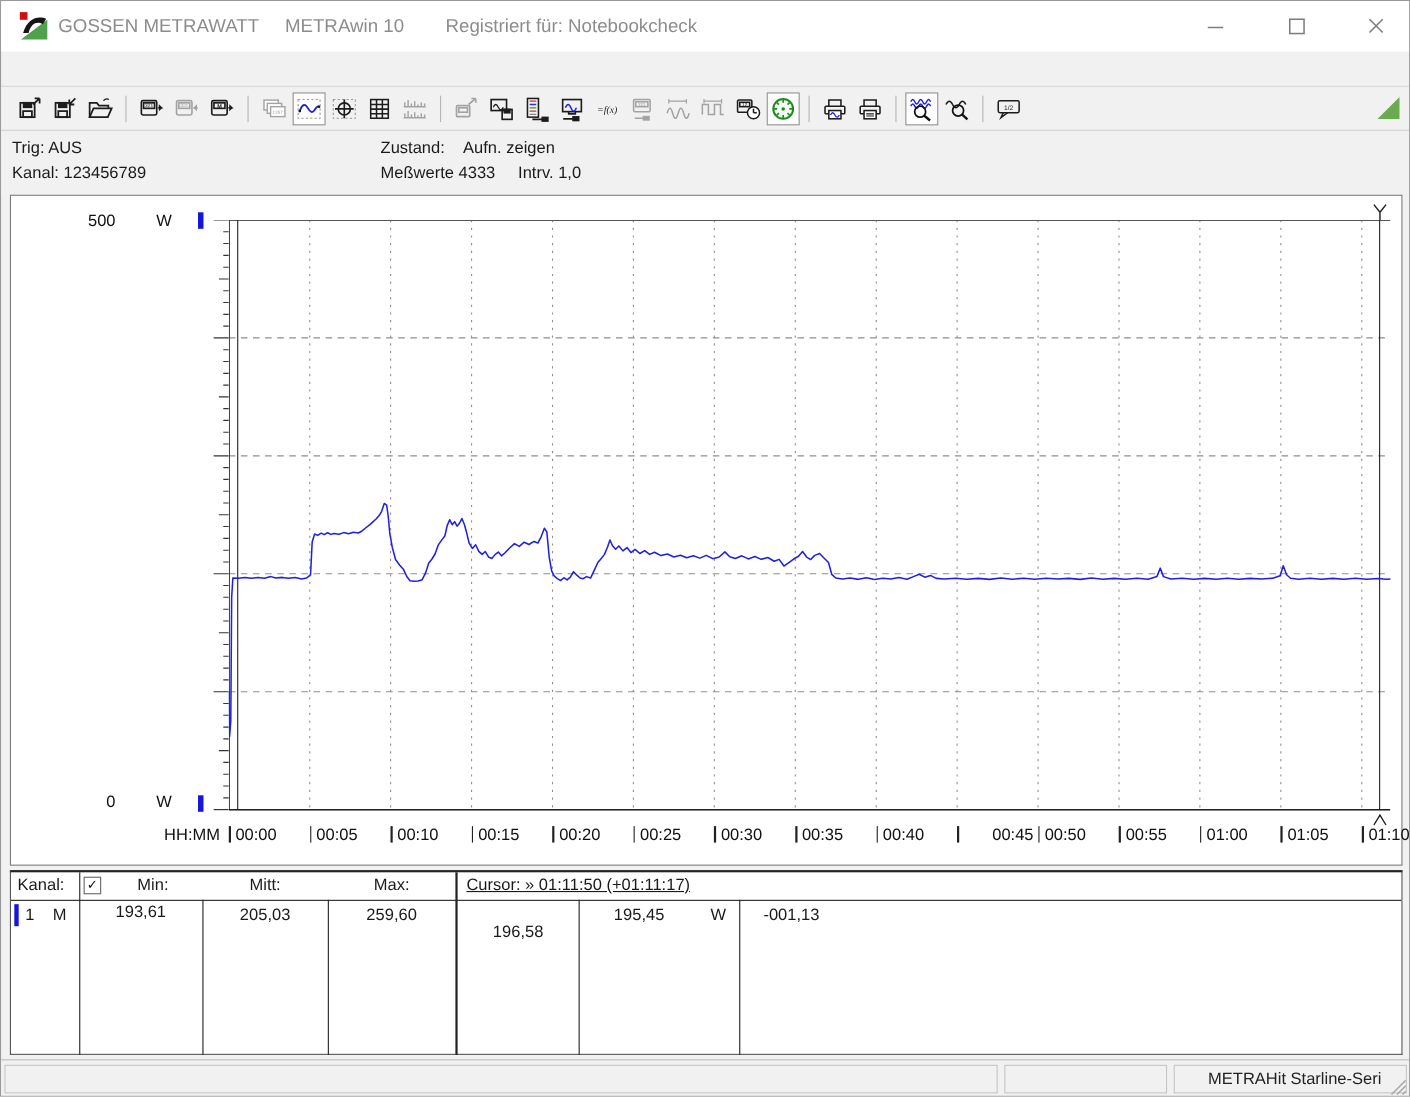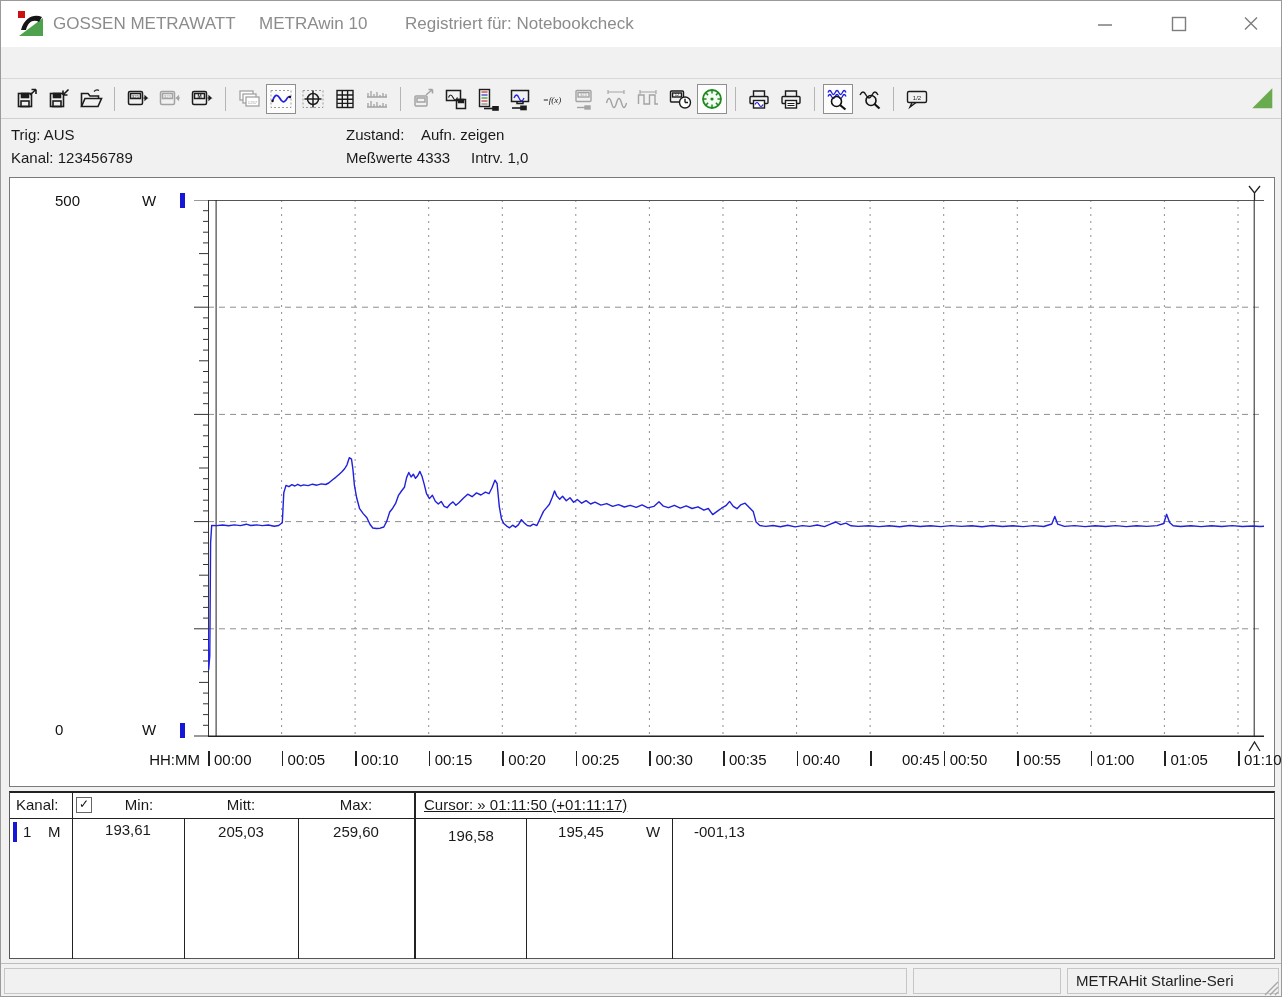--- a/index.html
+++ b/index.html
@@ -23,36 +23,36 @@
   .tbtn.pressed{background:#fdfdfd;border:1px solid #8f8f8f;}
   .tsep{width:1px;height:24px;background:#b5b5b5;margin:0 7px;}
   #tb-corner{position:absolute;right:6px;top:6px;}
   
   #infobar{left:0;top:118px;width:100%;height:58px;background:#f1f1f1;font-size:15px;}
   #infobar span{position:absolute;white-space:nowrap;}
   
   #chartpanel{left:8px;top:176px;width:1266px;height:610px;background:#ffffff;
               border:1px solid #7a7a7a;box-sizing:border-box;}
   .axlabel{position:absolute;font-size:15px;color:#111;white-space:nowrap;}
-  .num-right{width:50px;}
+  .num-right{width:50px;text-align:right;}
   .chmark{position:absolute;width:5px;height:15px;background:#1616d8;}
   #xlabels .xtick{position:absolute;top:0;width:1.5px;height:15px;background:#222;}
   #xlabels .xlab{position:absolute;top:0;font-size:15px;color:#111;white-space:nowrap;}
   
   #tablepanel{left:8px;top:790px;width:1266px;height:168px;background:#ffffff;
               border:1px solid #555;border-top:2px solid #222;box-sizing:border-box;font-size:15px;}
   #tablepanel .cell{position:absolute;white-space:nowrap;}
   .vline{position:absolute;width:1px;background:#222;}
   #thead-border{position:absolute;left:0;top:25px;width:100%;height:1px;background:#222;}
   .center{text-align:center;}
   #chk{position:absolute;width:14px;height:14px;border:1px solid #666;background:#fff;
        font-size:12px;line-height:13px;text-align:center;color:#111;}
   #row-chmark{position:absolute;width:4px;height:20px;background:#1616d8;}
   
-  #statusbar{left:0;top:962px;width:100%;height:35px;background:#f1f1f1;border-top:1px solid #bdbdbd;box-sizing:border-box;}
+  #statusbar{left:0;top:962px;width:100%;height:35px;background:#f1f1f1;border-top:1px solid #bdbdbd;box-sizing:border-box;text-align:center;}
   .sbpanel{position:absolute;top:4px;height:26px;border:1px solid #c6c6c6;box-sizing:border-box;}
   #sb-text{font-size:15px;color:#222;padding:3px 0 0 8px;white-space:nowrap;}
 </style>
 </head>
 <body>
 
 <div id="app">
 
   <div class="abs" id="titlebar">
     <span class="abs" style="left:14px;top:7px;">
@@ -497,21 +497,21 @@
     <span class="cell center" style="left:288px;top:3px;width:116px;">Max:</span>
     <span class="cell" style="left:414px;top:3px;text-decoration:underline;">Cursor: » 01:11:50 (+01:11:17)</span>
 
     <div>
       <span id="row-chmark" style="left:3px;top:29px;"></span>
       <span class="cell" style="left:13px;top:30px;">1</span>
       <span class="cell" style="left:38px;top:30px;">M</span>
       <span class="cell center" style="left:62px;top:28px;width:112px;">193,61</span>
       <span class="cell center" style="left:174px;top:30px;width:114px;">205,03</span>
       <span class="cell center" style="left:288px;top:30px;width:116px;">259,60</span>
-      <span class="cell center" style="left:406px;top:34px;width:110px;">196,58</span>
+      <span class="cell center" style="left:406px;top:46px;width:110px;">196,58</span>
       <span class="cell center" style="left:516px;top:30px;width:110px;">195,45</span>
       <span class="cell" style="left:636px;top:30px;">W</span>
       <span class="cell" style="left:684px;top:30px;">-001,13</span>
     </div>
   </div>
 
   <div class="abs" id="statusbar">
     <div class="sbpanel" style="left:3px;width:903px;"></div>
     <div class="sbpanel" style="left:912px;width:148px;"></div>
     <div class="sbpanel" style="left:1066px;width:212px;">

